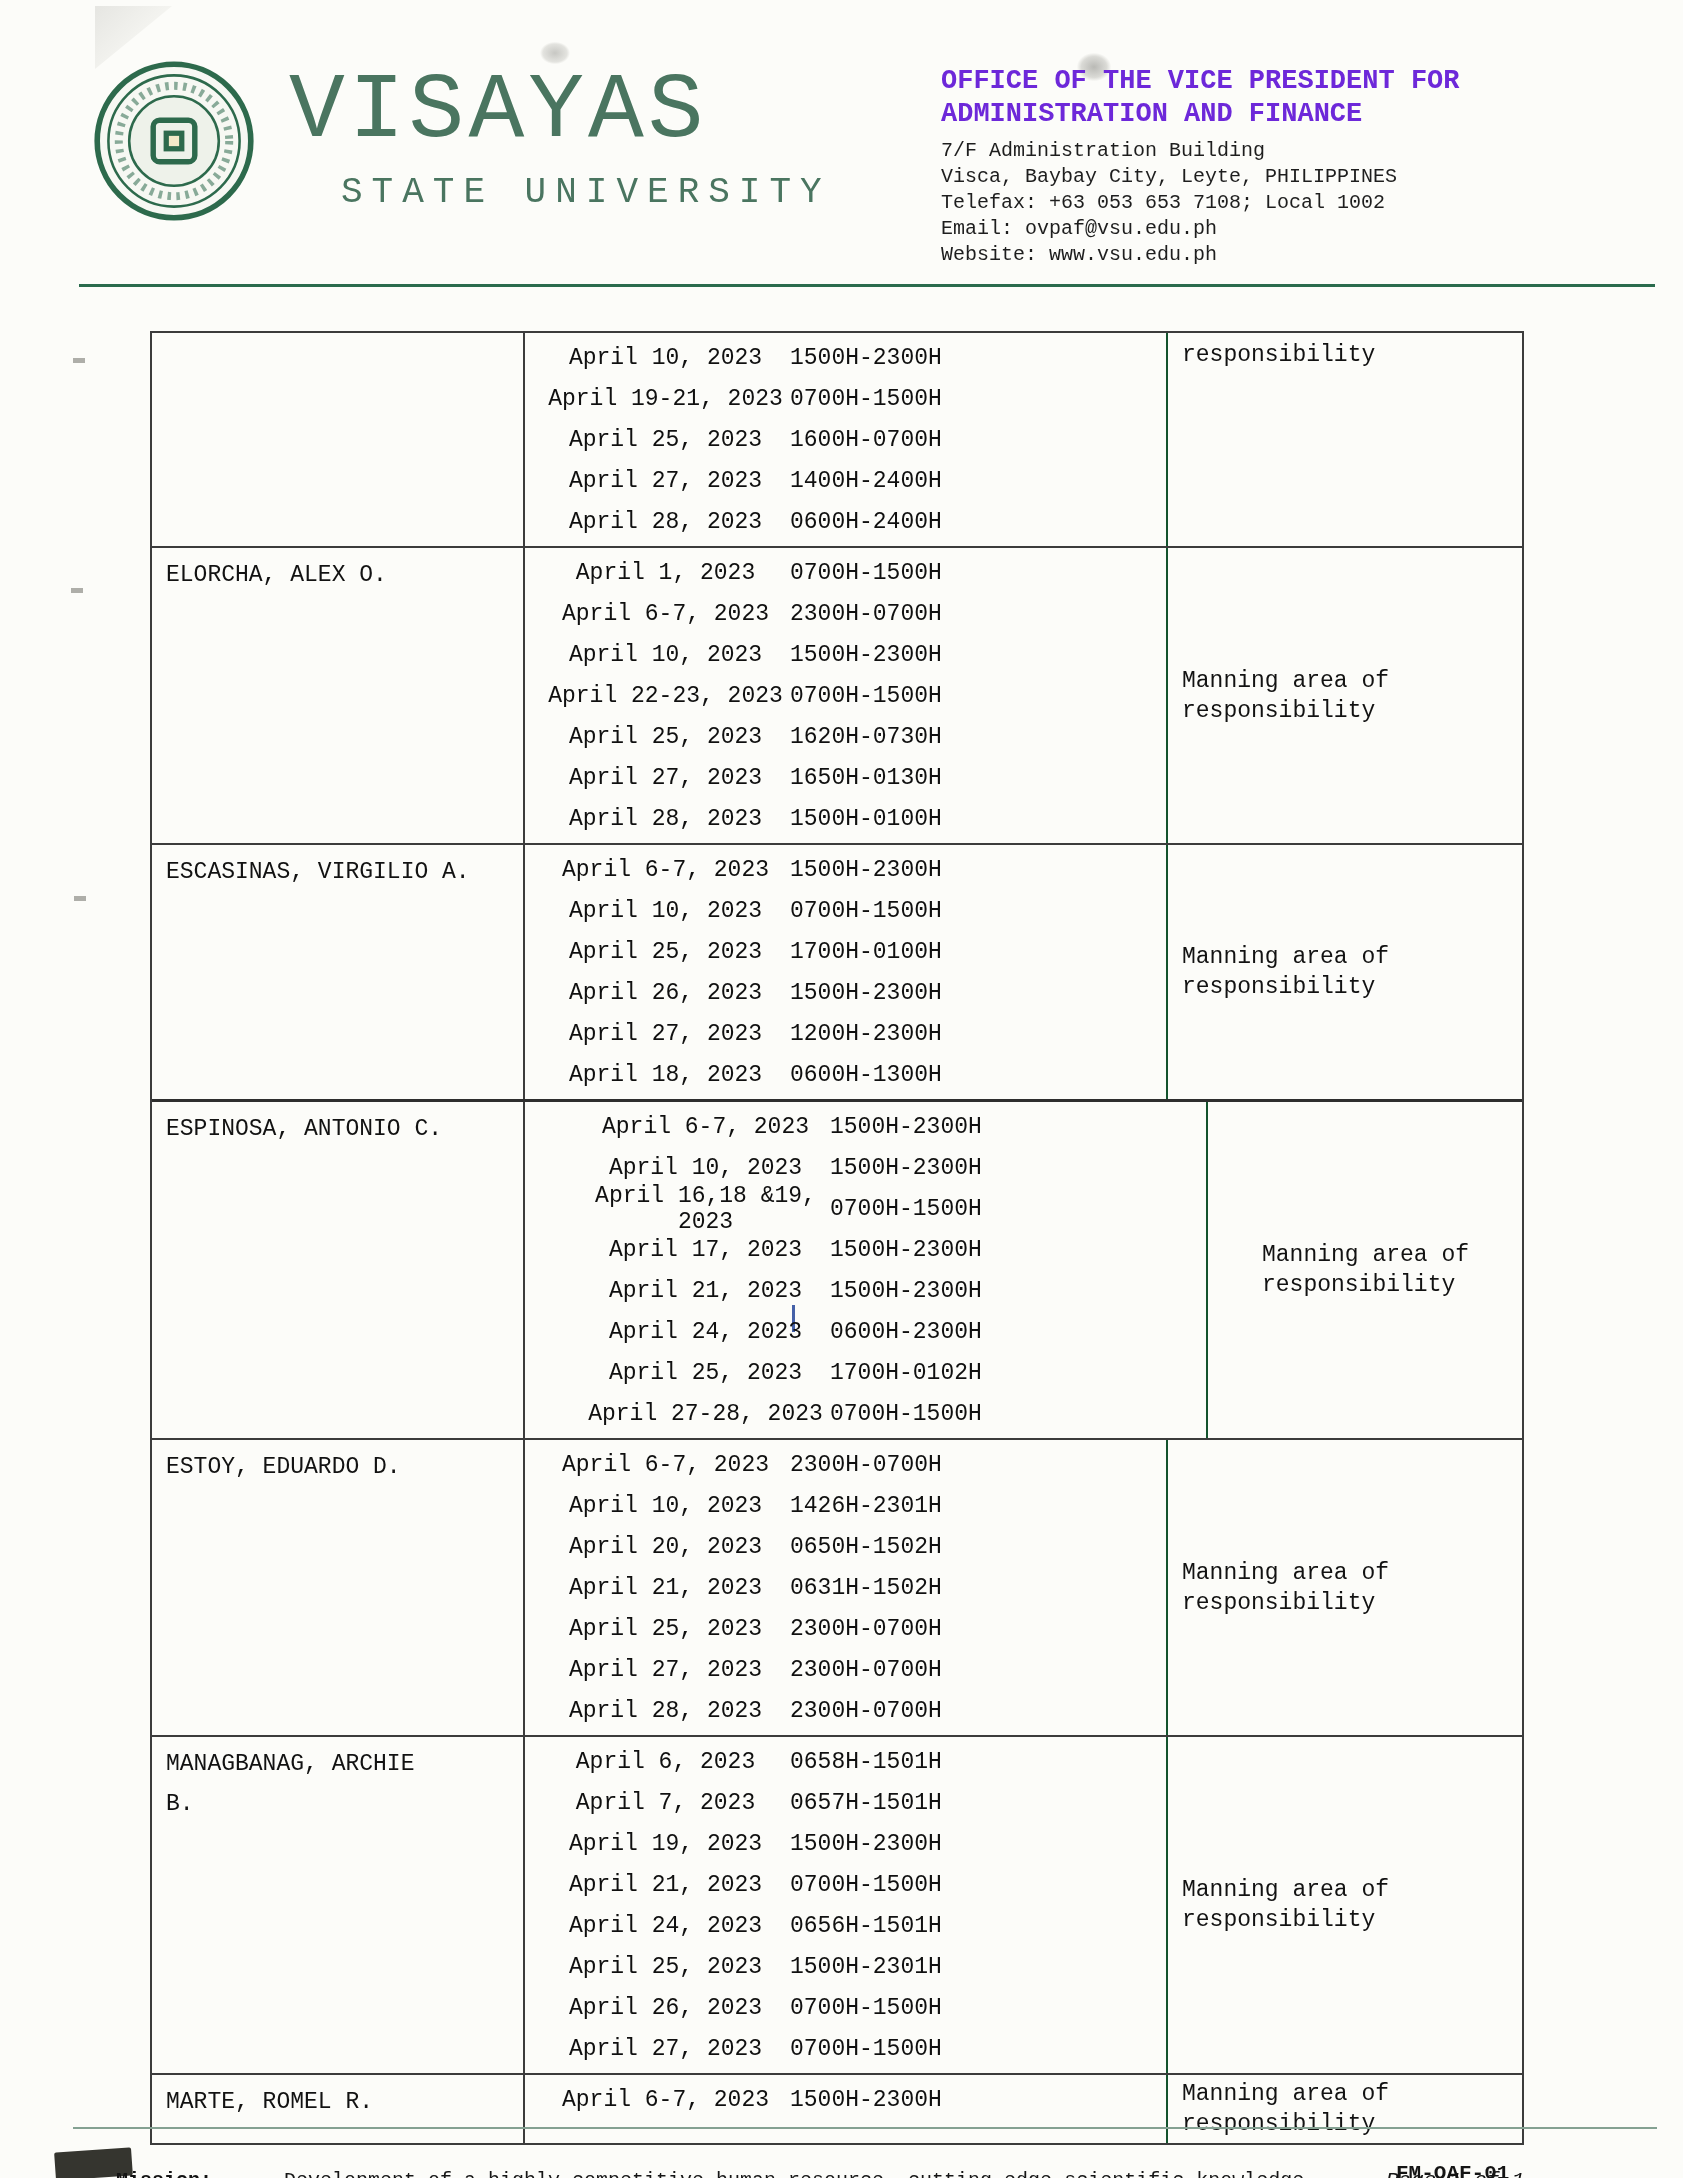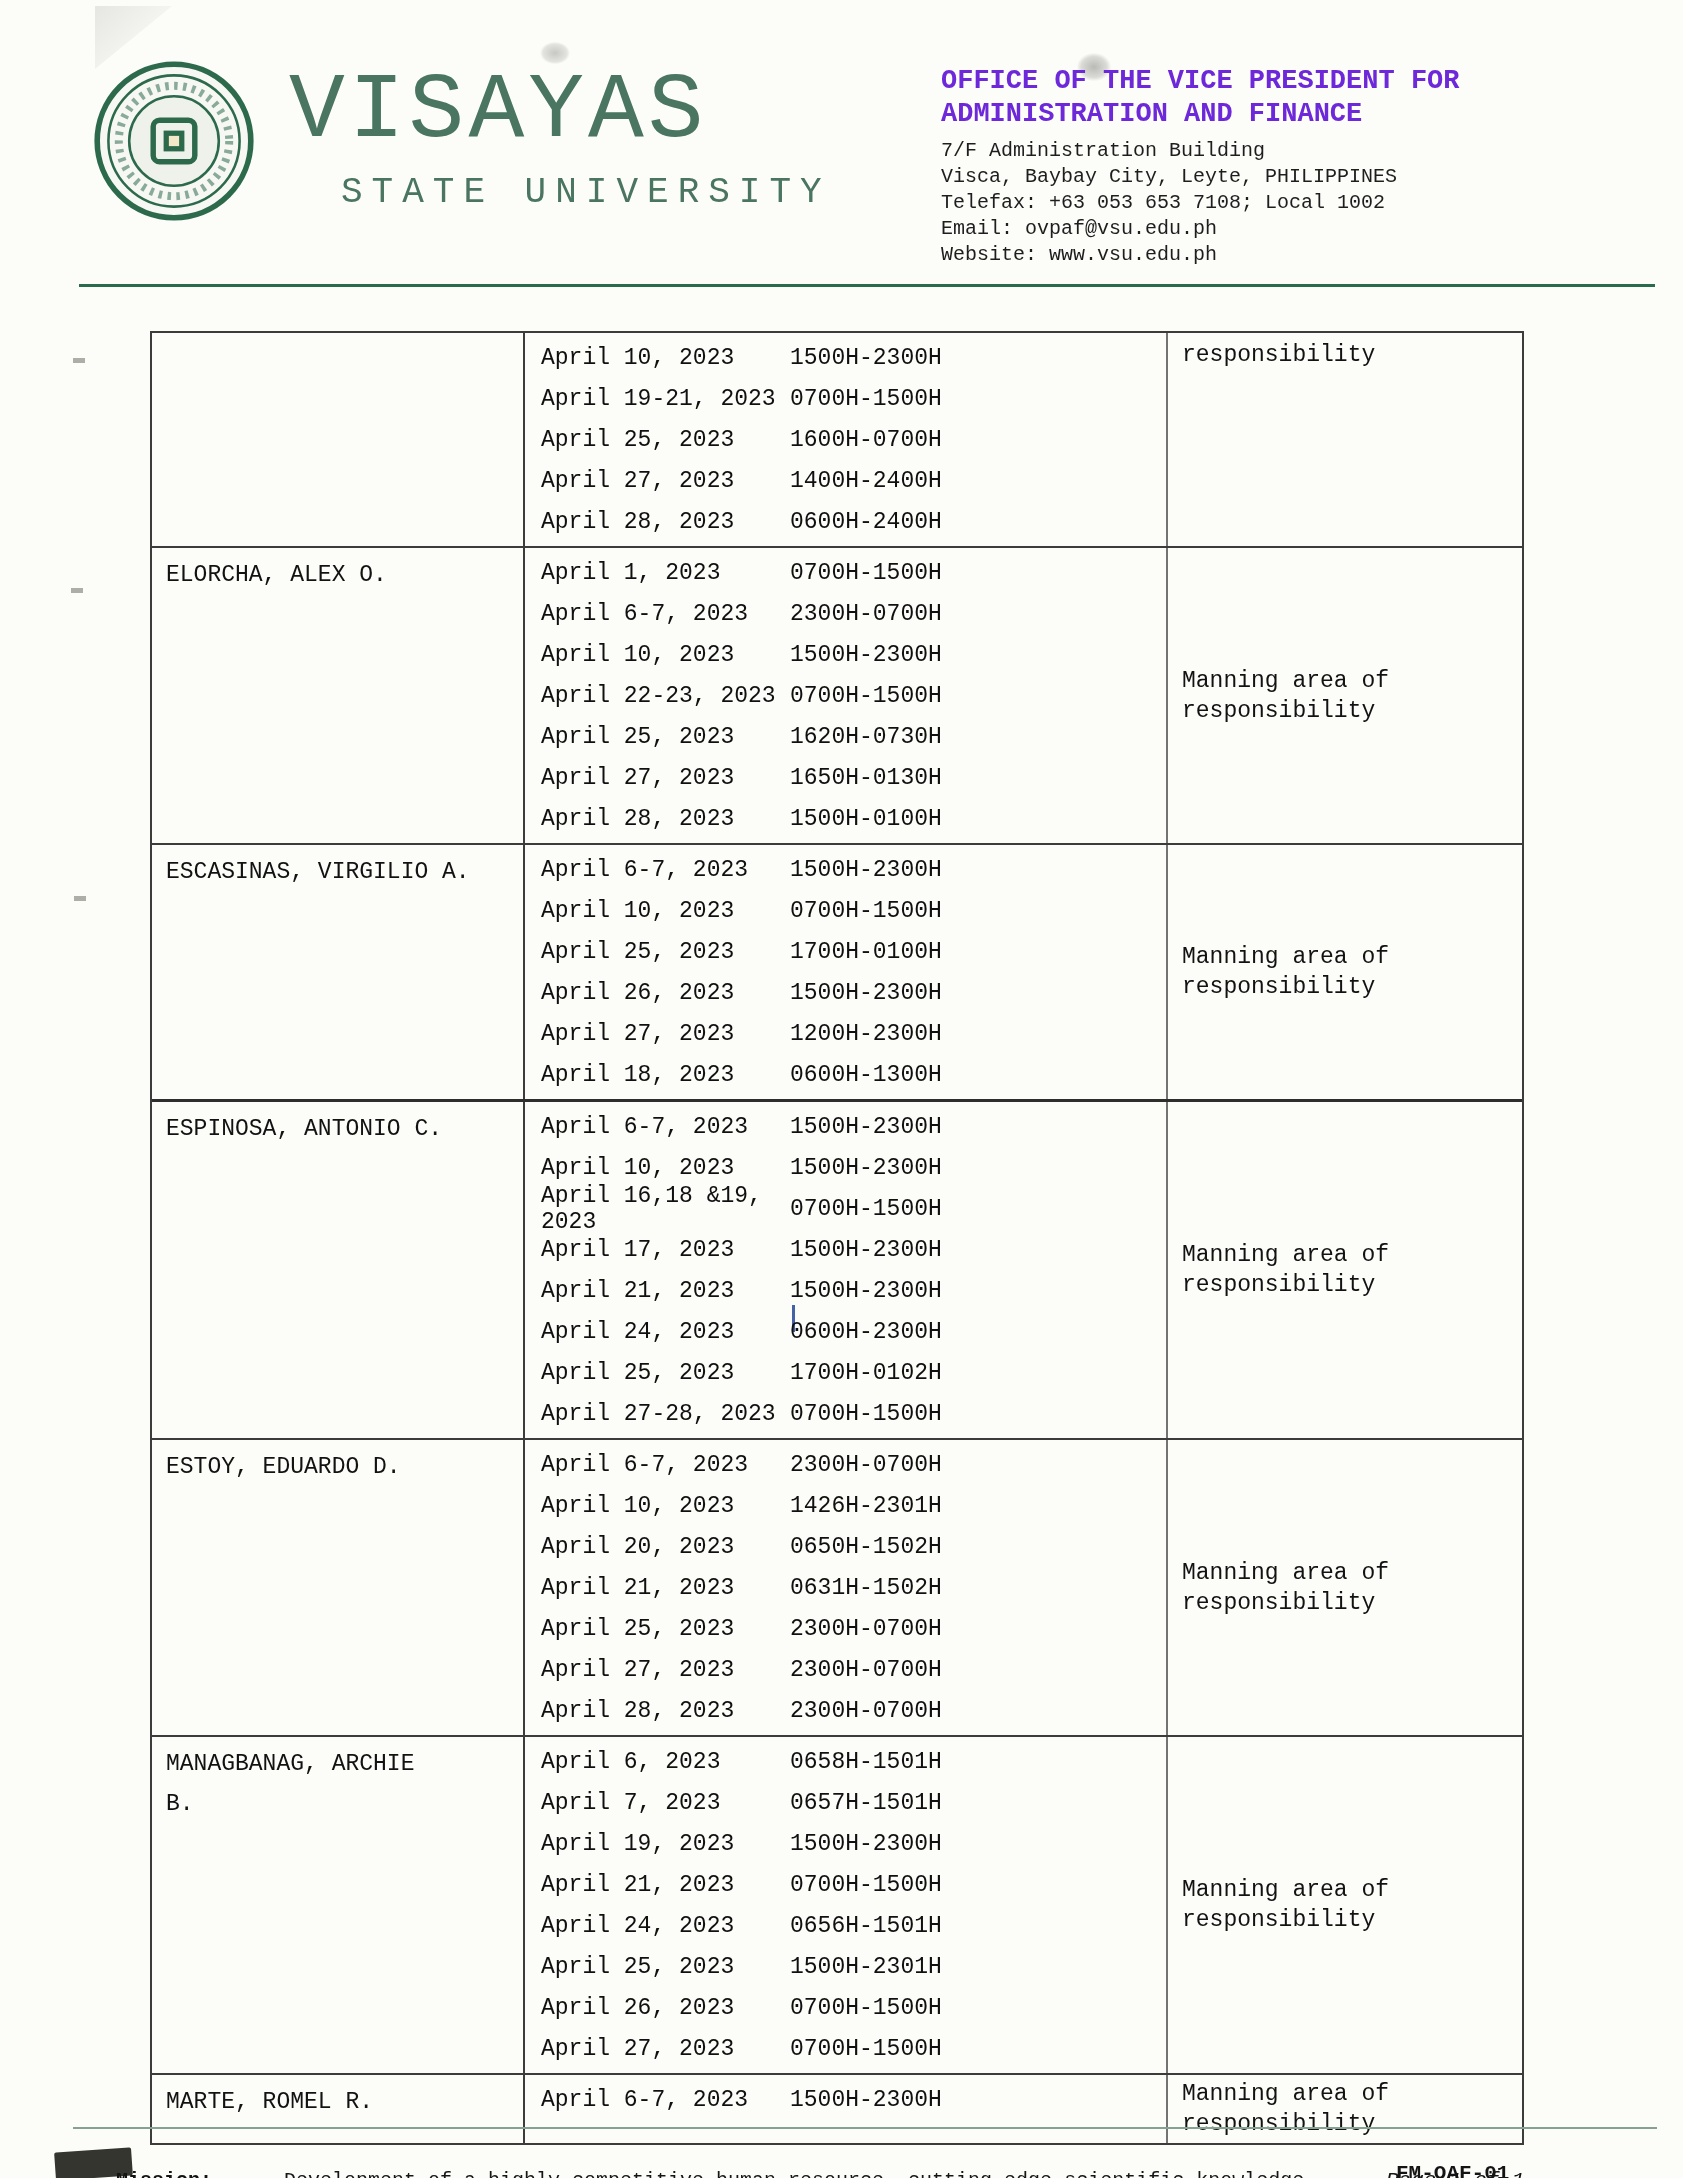--- a/index.html
+++ b/index.html
@@ -32,27 +32,27 @@
   
   .duty-table {
     position:absolute; left:150px; top:331px; width:1374px;
     border:2px solid #3c3c3c; background:transparent;
   }
   .trow {
     display:grid; grid-template-columns:373px 643px 1fr;
     border-top:2px solid #3c3c3c;
   }
   .trow:first-child { border-top:none; }
-  .trow.heavy-top { border-top:3px solid #2e2e2e; }
+  .trow.heavy-top { border-top:3px solid #2e2e2e;gap:40px; }
   .cell { min-height:10px; }
   .name-cell {
     border-right:2px solid #3c3c3c; padding:7px 14px 4px 14px;
     font-size:23px; line-height:40px; white-space:pre-line; color:#121212;
   }
-  .sched-cell { border-right:2px solid #737373; padding:4px 16px 4px 16px; }
+  .sched-cell { border-right:2px solid #14532d; padding:4px 16px 4px 16px;text-align:center; }
   .sched-line { display:flex; align-items:center; height:41px; font-size:23px; color:#101010; }
   .sdate { flex:0 0 249px; }
   .stime { flex:0 0 auto; }
   .duty-cell { display:flex; align-items:center; padding:4px 14px; }
   .duty-cell.top { align-items:flex-start; padding-top:7px; }
   .duty-text { font-size:23px; line-height:30px; max-width:238px; color:#121212; }
 
   
   .footer-divider {
     position:absolute; left:73px; top:2127px; width:1584px; height:2px;

